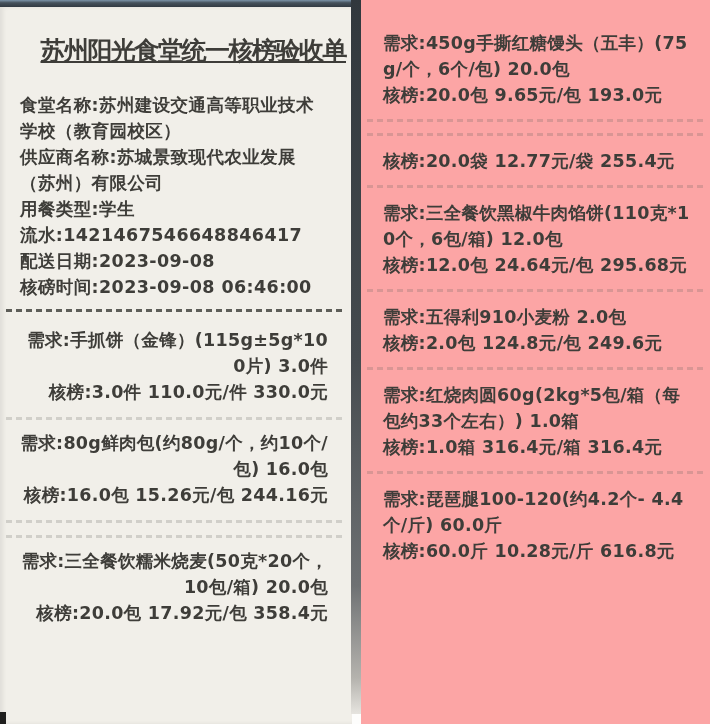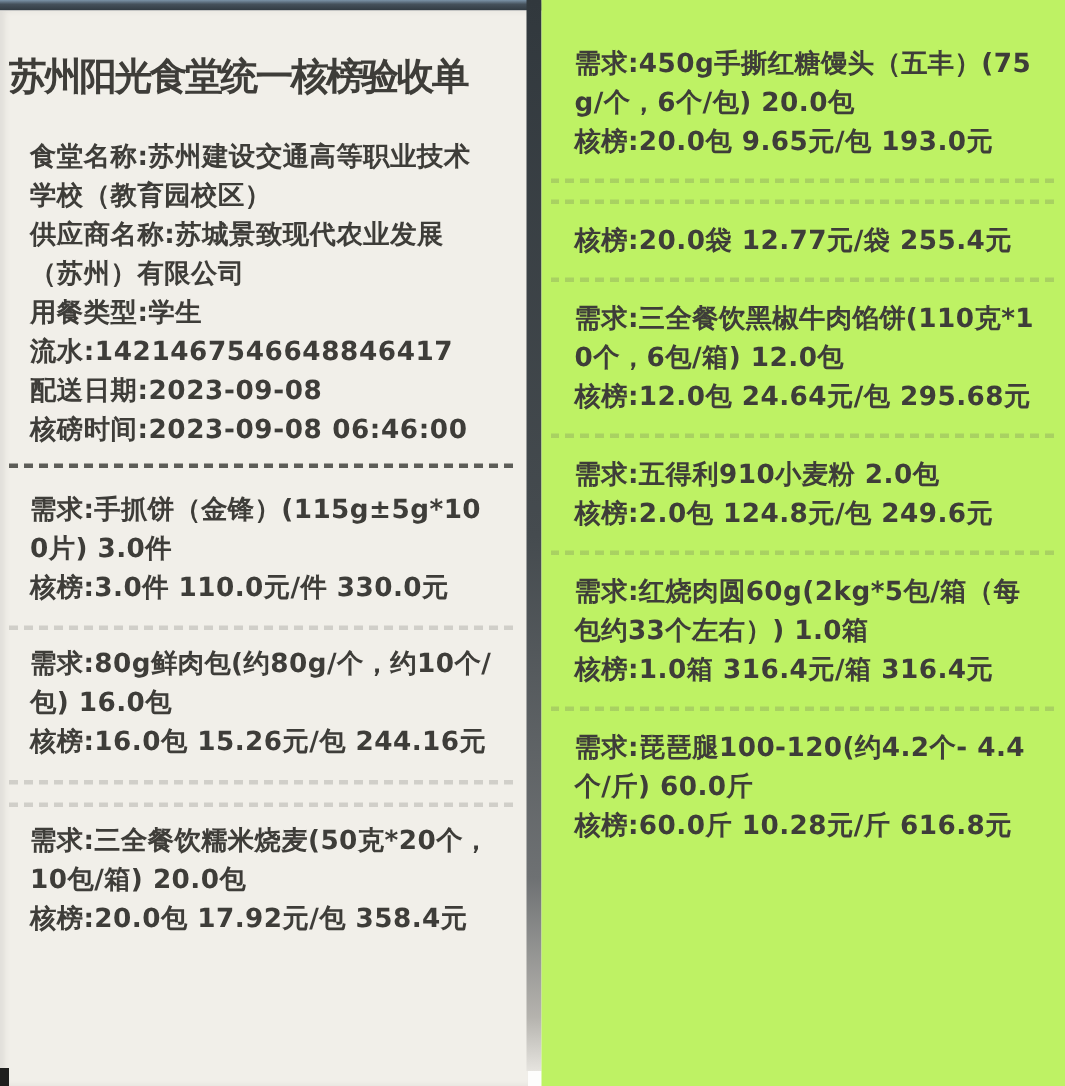--- a/index.html
+++ b/index.html
@@ -9,33 +9,33 @@
   
   .topbar{position:absolute;left:0;top:0;width:361px;height:7px;
           background:linear-gradient(180deg,#7b93a8 0%,#45515b 40%,#313a42 100%);}
   .divider{position:absolute;left:351px;top:0;width:10px;height:714px;
            background:linear-gradient(180deg,#31383d 0%,#454b4f 50%,#6e7173 82%,#b5b3ae 95%,#e6e4df 100%);}
   .corner{position:absolute;left:0;top:712px;width:6px;height:12px;background:#1f1f1e;}
   
   .strip{position:absolute;top:0;bottom:0;overflow:hidden;}
   .strip.left{left:0;top:7px;width:352px;height:717px;background:#f1efe9;
               box-shadow:inset 3px 0 4px rgba(0,0,0,0.07);}
-  .strip.right{left:361px;width:349px;height:724px;background:#bef264;}
-  .title{margin:28px 6px 0;text-align:left;font-size:25px;letter-spacing:-1.5px;
-         line-height:1.3;font-weight:800;}
+  .strip.right{left:361px;width:349px;height:724px;background:#fca5a5;}
+  .title{margin:28px 6px 0;text-align:right;font-size:25px;letter-spacing:-1.5px;
+         line-height:1.3;font-weight:800;text-decoration:underline;}
   .header{margin:24px 12px 0 20px;width:302px;font-size:17.5px;line-height:26px;
           letter-spacing:0.4px;word-break:break-all;overflow-wrap:anywhere;}
   .dash{height:3px;margin:9px 6px 0 6px;
         background:repeating-linear-gradient(90deg,#5d5d58 0 6px,transparent 6px 10px);}
   .dash.faint{opacity:0.22;}
   .strip.left .dash.faint{margin-top:12px;}
   .strip.right .dash.faint{margin-top:11px;}
   .item{font-size:17.5px;line-height:26px;letter-spacing:0.3px;
         word-break:break-all;overflow-wrap:anywhere;}
-  .strip.left .item{margin:10px 12px 0 20px;width:308px;}
+  .strip.left .item{margin:10px 12px 0 20px;width:308px;text-align:right;}
   .strip.left .item.first{margin-top:15px;}
   .strip.right .item{margin:12px 10px 0 22px;width:310px;}
   .strip.right .item.first{margin-top:30px;}
 </style>
 </head>
 <body>
 
 <div class="page">
   <div class="topbar"></div>
 

